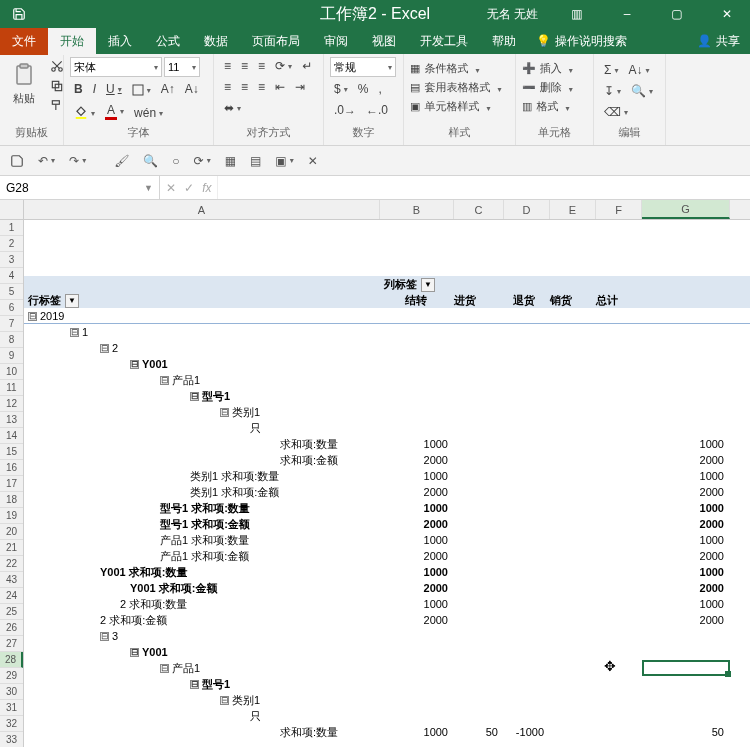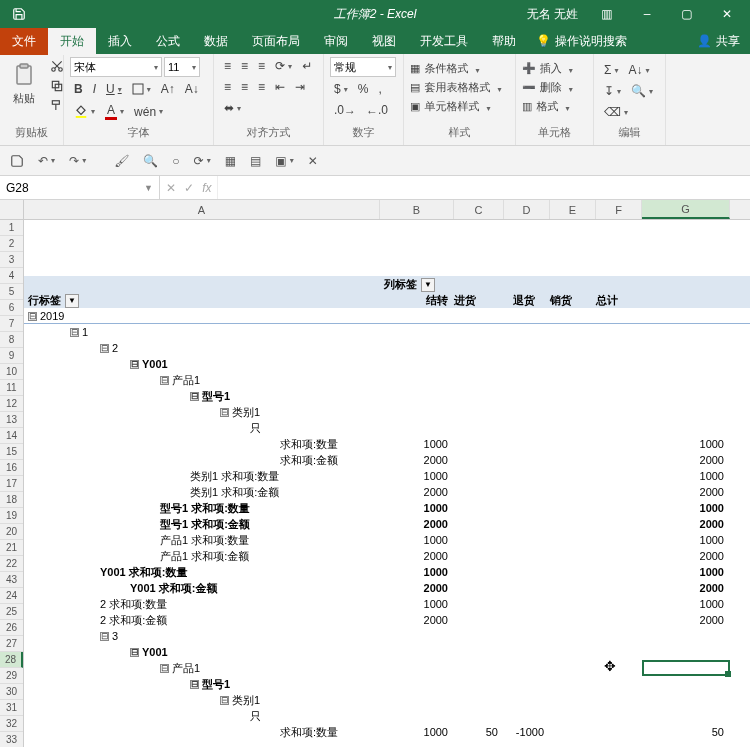--- a/index.html
+++ b/index.html
@@ -1,43 +1,43 @@
 <!DOCTYPE html>
 <html><head>
 <meta charset="utf-8">
 <style>
 * { margin: 0; padding: 0; box-sizing: border-box; font-family: "Microsoft YaHei", "Segoe UI", sans-serif; }
 body { width: 750px; height: 747px; background: #fff; overflow: hidden; font-size: 12px; }
 
 
 .titlebar { height: 28px; background: #217346; color: #fff; display: flex; align-items: center; position: relative; }
 .titlebar .icon-save-top { margin-left: 8px; }
-.titlebar .title-text { position: absolute; left: 50%; transform: translateX(-50%); font-size: 12px; font-style: italic; }
-.titlebar .right { position: absolute; right: 6px; display: flex; align-items: center; gap: 6px; }
+.titlebar .title-text { position: absolute; left: 50%; transform: translateX(-50%); font-size: 16px; }
+.titlebar .right { position: absolute; right: 6px; display: flex; align-items: center; gap: 16px; }
 .titlebar .right span { padding: 2px 6px; }
 .win-btn { width: 34px; text-align: center; font-size: 12px; }
 
 
 .tabs { height: 26px; background: #217346; display: flex; align-items: center; color: #fff; font-size: 12px; position: relative; }
 .tab { padding: 5px 12px; cursor: pointer; }
 .tab.active { background: #f3f3f3; color: #217346; }
 .tab.file { background: #c2410c; }
 .tabs .tell-me { display: flex; align-items: center; gap: 4px; margin-left: 8px; }
 .tabs .share { position: absolute; right: 10px; display: flex; align-items: center; gap: 4px; }
 
 
 .ribbon { height: 92px; background: #f3f3f3; border-bottom: 1px solid #d4d4d4; display: flex; }
 .group { border-right: 1px solid #e1e1e1; padding: 3px 6px; display: flex; flex-direction: column; justify-content: space-between; }
 .group-label { text-align: center; font-size: 11px; color: #666; padding-bottom: 2px; }
 .group-body { flex: 1; display: flex; align-items: flex-start; gap: 4px; }
 .rbtn { display: inline-flex; align-items: center; justify-content: center; padding: 2px 4px; color: #444; cursor: pointer; font-size: 12px; }
 .rbtn-lg { flex-direction: column; font-size: 11px; gap: 2px; padding: 4px 6px; }
 .rbtn svg { display: block; }
 .col { display: flex; flex-direction: column; gap: 2px; }
-.row { display: flex; gap: 2px; align-items: center; }
+.row { display: flex; gap: 2px; align-items: flex-end; }
 .sel { border: 1px solid #c8c8c8; background: #fff; font-size: 11px; padding: 1px 3px; height: 20px; display: flex; align-items: center; justify-content: space-between; }
 .drop::after { content: "▾"; font-size: 8px; margin-left: 3px; color: #666; }
 .grp-entry { display: flex; align-items: center; gap: 4px; font-size: 11px; color: #444; }
 
 
 .qat { height: 30px; background: #f3f3f3; border-bottom: 1px solid #d4d4d4; display: flex; align-items: center; gap: 6px; padding: 0 6px; }
 .qat .rbtn { color: #555; }
 
 
 .fbar { height: 24px; background: #fff; border-bottom: 1px solid #d4d4d4; display: flex; align-items: stretch; }
@@ -375,21 +375,21 @@
       <div class="gridrow"></div>
         <div class="gridrow"></div>
         <div class="gridrow"></div>
 
       <div class="gridrow pivot-head">
         <span class="cell-b" style="text-align:left;padding-left:4px"><span class="bold">列标签</span><span class="filter-btn-box">▼</span></span>
       </div>
 
       <div class="gridrow pivot-head">
         <span class="cell-a bold"><span>行标签</span><span class="filter-btn-box">▼</span></span>
-        <span class="cell-b bold" style="text-align:right;padding-left:4px">结转</span>
+        <span class="cell-b bold" style="text-align:center;padding-left:4px">结转</span>
         <span class="cell-c bold" style="text-align:left">进货</span>
         <span class="cell-d bold" style="text-align:center">退货</span>
         <span class="cell-e bold" style="text-align:left">销货</span>
         <span class="cell-f bold" style="text-align:left">总计</span>
       </div>
 
       <div id="data-rows">
           <div class="gridrow underline-row">
             <span class="cell-a" style="padding-left: 4px;"><span class="collapse-btn">⊟</span><span>2019</span></span>
           </div>
@@ -458,21 +458,21 @@
             <span class="cell-a bold" style="padding-left: 76px;"><span>Y001 求和项:数量</span></span>
             <span class="cell-b bold">1000</span>
             <span class="cell-g bold">1000</span>
           </div>
           <div class="gridrow">
             <span class="cell-a bold" style="padding-left: 106px;"><span>Y001 求和项:金额</span></span>
             <span class="cell-b bold">2000</span>
             <span class="cell-g bold">2000</span>
           </div>
           <div class="gridrow">
-            <span class="cell-a" style="padding-left: 76px;"><span>2 求和项:数量</span></span>
+            <span class="cell-a" style="padding-left: 96px;"><span>2 求和项:数量</span></span>
             <span class="cell-b">1000</span>
             <span class="cell-g">1000</span>
           </div>
           <div class="gridrow">
             <span class="cell-a" style="padding-left: 76px;"><span>2 求和项:金额</span></span>
             <span class="cell-b">2000</span>
             <span class="cell-g">2000</span>
           </div>
           <div class="gridrow">
             <span class="cell-a" style="padding-left: 76px;"><span class="collapse-btn">⊟</span><span>3</span></span>

